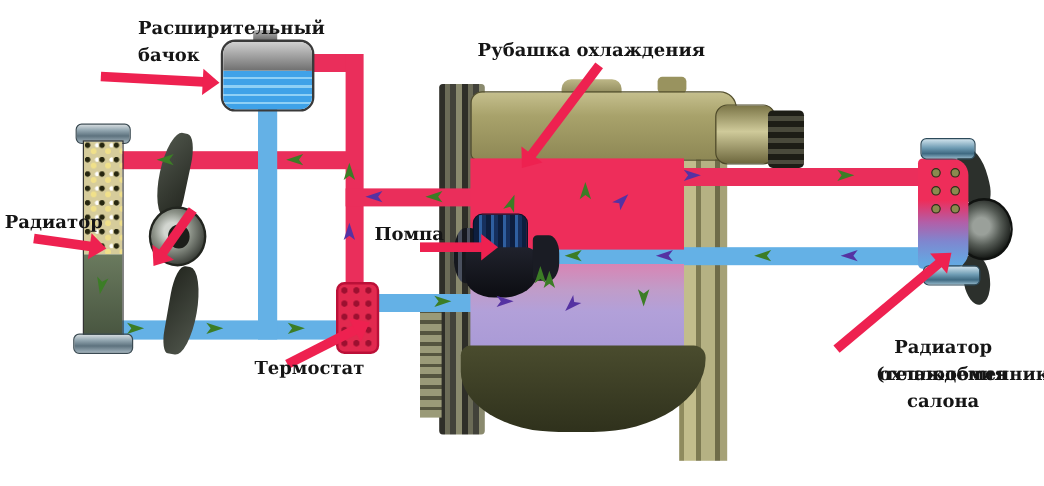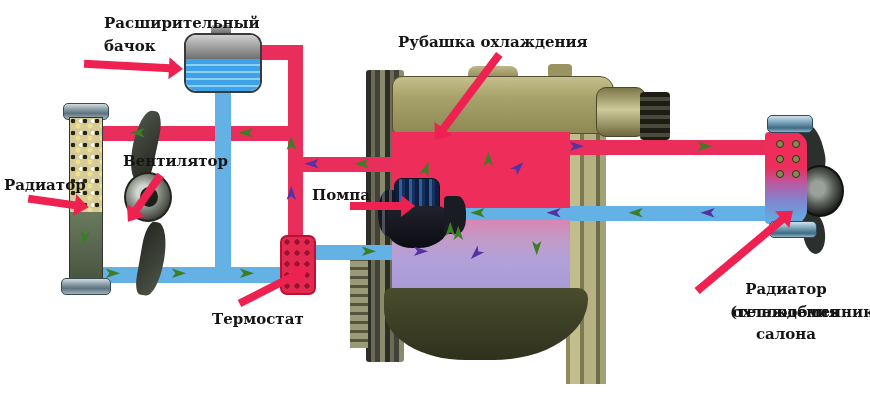--- a/index.html
+++ b/index.html
@@ -150,29 +150,28 @@
   <div class="flow fg" style="left:530px;top:240px;transform:rotate(90deg) scaleX(1.4);">➤</div>
 
   <div class="larrow" style="left:84px;top:62px;width:86px;transform:rotate(3deg);"></div>
   <div class="larrow" style="left:424px;top:88px;width:94px;transform:rotate(127deg);"></div>
   <div class="larrow" style="left:28px;top:198px;width:48px;transform:rotate(8deg);"></div>
   <div class="larrow" style="left:126px;top:189px;width:44px;transform:rotate(125deg);"></div>
   <div class="larrow" style="left:350px;top:202px;width:52px;"></div>
   <div class="larrow" style="left:236px;top:285px;width:64px;transform:rotate(-27deg);"></div>
   <div class="larrow" style="left:684px;top:251px;width:112px;transform:rotate(-40deg);"></div>
 
-  <div class="lbl ctr" style="left:19px;top:12px;width:170px;">
+  <div class="lbl ctr" style="left:30px;top:12px;width:170px;">
     <span>Расширительный</span>
       <br>
     <span>бачок</span>
   </div>
   <div class="lbl" style="left:4px;top:174px;">Радиатор</div>
   <div class="lbl" style="left:398px;top:31px;">Рубашка охлаждения</div>
-  <div class="lbl" style="left:123px;top:150px;">Вентилятор</div>
   <div class="lbl" style="left:312px;top:184px;">Помпа</div>
-  <div class="lbl" style="left:212px;top:308px;">Термостат</div>
+  <div class="lbl" style="left:212px;top:296px;">Термостат</div>
   <div class="lbl ctr" style="left:618px;top:278px;width:224px;">
     <span>Радиатор охлаждения салона</span>
       <br>
     <span>(теплообменник)</span>
   </div>
 
 </div>
 
 </body></html>

